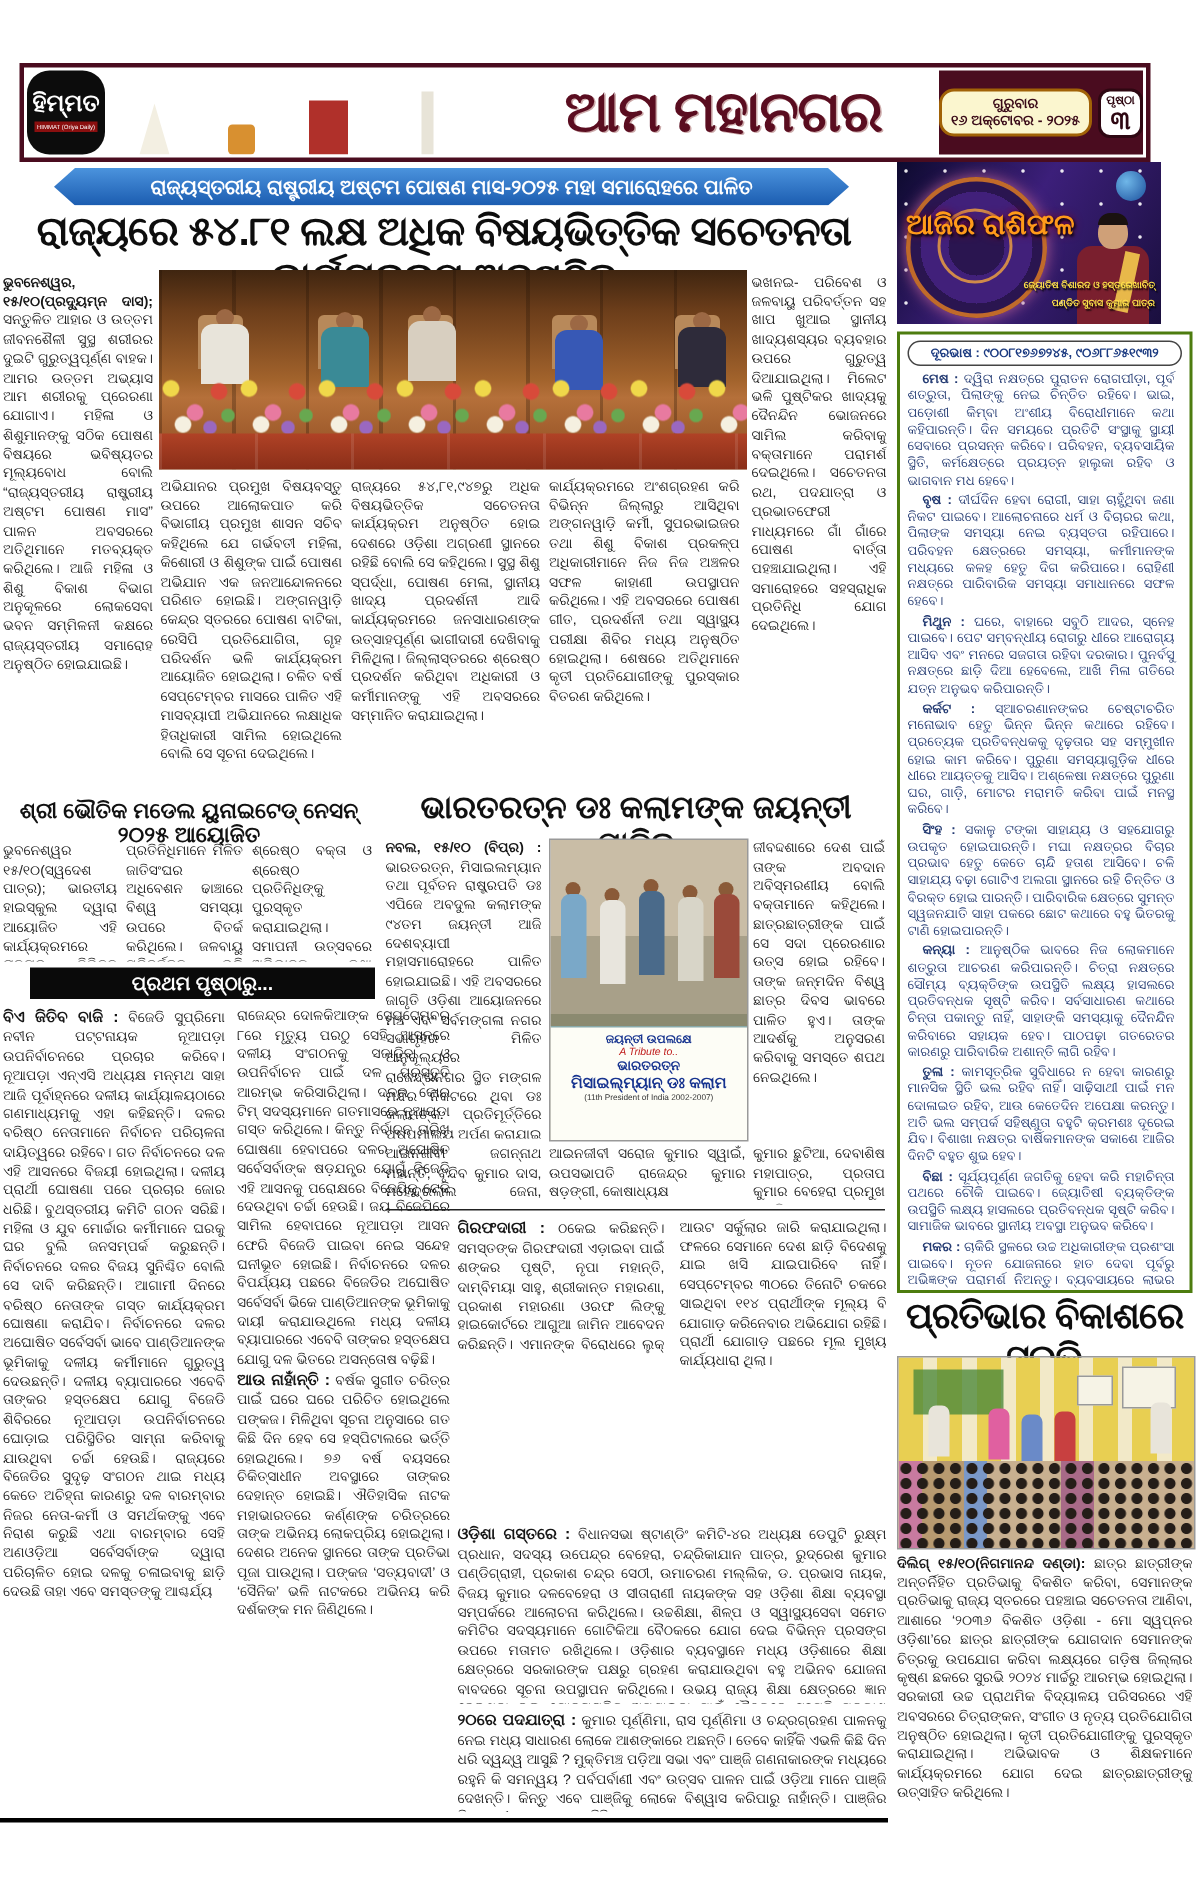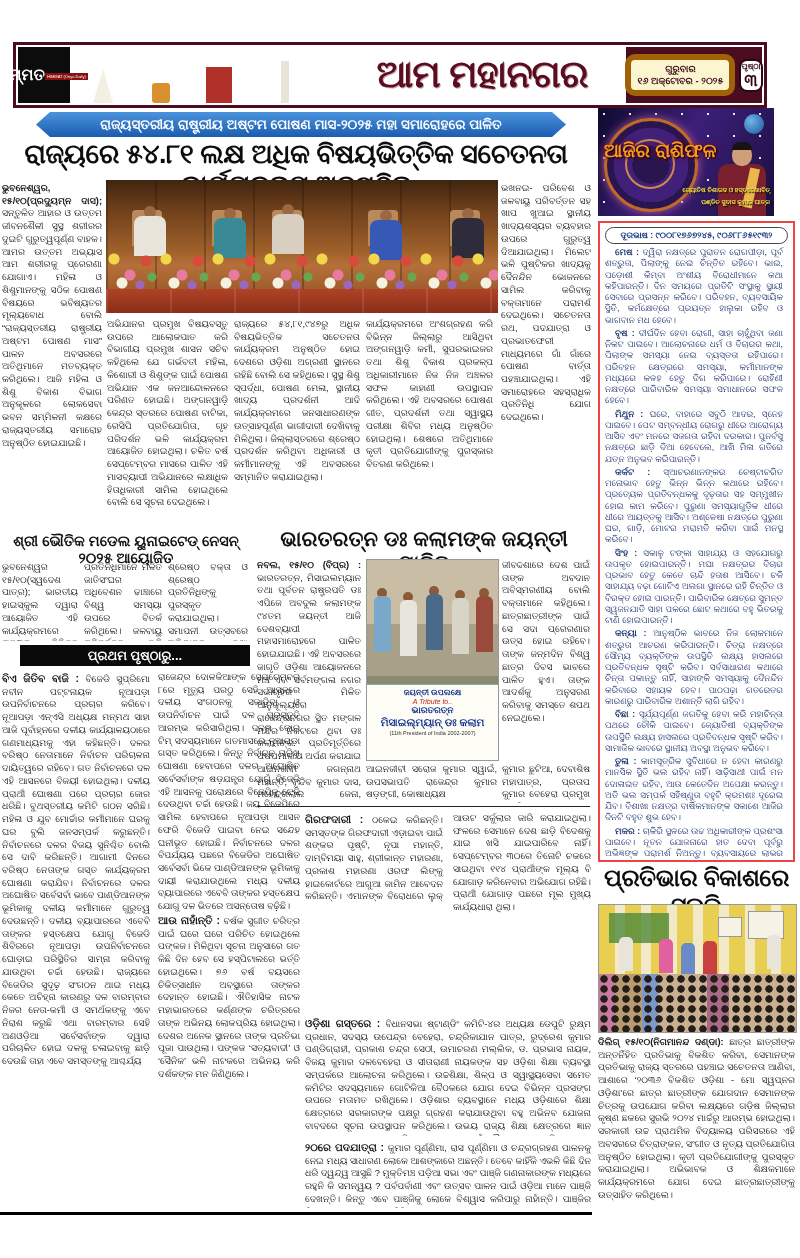--- a/index.html
+++ b/index.html
@@ -4,30 +4,30 @@
 <style>
   html,body{margin:0;padding:0;background:#fff;}
   #page{position:relative;width:800px;height:1258px;background:#fff;overflow:hidden;
         font-family:"Liberation Sans", sans-serif;color:#1a1a1a;}
   .abs{position:absolute;}
   .body-col{font-size:9.3px;line-height:1.37;text-align:justify;overflow:hidden;color:#161616;}
   .body-col b{font-weight:700;}
   .lead-bold{font-weight:700;font-size:10.5px;}
   
   #masthead{left:13px;top:42px;width:748px;height:60px;border:3px solid #4a0c1f;background:#fff;display:flex;align-items:stretch;}
-  #logo-box{width:52px;background:#0c0c0c;display:flex;flex-direction:row;justify-content:center;align-items:center;margin:2px;}
+  #logo-box{width:52px;background:#0c0c0c;display:flex;flex-direction:column;justify-content:center;align-items:center;margin:2px;border-radius:15px;}
   #logo-main{color:#fff;font-weight:800;font-size:16px;line-height:1;}
   #logo-sub{background:#8a0f0f;color:#fff;font-size:4px;margin-top:3px;padding:1px 2px;white-space:nowrap;}
   #collage{width:268px;margin:2px 0;position:relative;overflow:hidden;
     background:linear-gradient(90deg,#86c6e6 0 10%,#e6d49a 10% 20%,#6fa457 20% 33%,#c79c5e 33% 47%,#d67а48 47% 59%,#a84838 59% 72%,#b7c7d6 72% 86%,#d8c8b0 86% 100%);}
   .c-shape{position:absolute;}
   #title-wrap{flex:1;display:flex;align-items:center;justify-content:center;}
   #paper-title{font-size:38px;font-weight:800;color:#5a0d20;letter-spacing:-1px;text-shadow:1px 1px 0 #caa;white-space:nowrap;}
   #date-panel{width:136px;background:#4a0c1f;margin:2px;display:flex;align-items:center;justify-content:center;gap:4px;}
-  #date-pill{background:#fbf6cf;border:6px solid #a16207;border-radius:10px;padding:3px 6px;text-align:center;color:#3a0a18;}
+  #date-pill{background:#fbf6cf;border:2px solid #a16207;border-radius:10px;padding:3px 6px;text-align:center;color:#3a0a18;}
   #date-pill .d1{font-size:9.5px;font-weight:700;}
   #date-pill .d2{font-size:9.5px;font-weight:700;white-space:nowrap;}
   #page-pill{background:#fff;border:2px solid #2e0712;border-radius:8px;width:30px;text-align:center;color:#2e0712;padding:1px 0;}
   #page-pill .p1{font-size:8px;font-weight:700;}
   #page-pill .p2{font-size:17px;font-weight:800;line-height:1;}
   
   #blue-banner{left:36px;top:112px;width:530px;height:25px;background:linear-gradient(180deg,#4b93dd,#1b5cb0);
     color:#fff;font-weight:700;font-size:13.5px;display:flex;align-items:center;justify-content:center;
     clip-path:polygon(14px 0,calc(100% - 14px) 0,100% 50%,calc(100% - 14px) 100%,14px 100%,0 50%);}
   #main-headline{left:0;top:139px;width:592px;text-align:center;font-size:27px;font-weight:800;color:#0d0d0d;letter-spacing:-0.5px;}
@@ -84,21 +84,21 @@
   #wheel{position:absolute;left:6px;top:10px;width:88px;height:88px;border:3px solid #c06a2a;border-radius:50%;
     background:radial-gradient(circle,#2a1550 0 30%,#41207a 30% 60%,#2a1550 60%);box-shadow:0 0 10px #b05a90;}
   #wheel .inner{position:absolute;left:18px;top:18px;width:46px;height:46px;border:2px solid #d08a4a;border-radius:50%;}
   #earth{position:absolute;right:10px;top:6px;width:20px;height:20px;border-radius:50%;background:radial-gradient(circle at 35% 35%,#6fb7e8,#1b4f9c);}
   #astro-body{position:absolute;right:8px;bottom:0;width:48px;height:52px;border-radius:10px 10px 0 0;background:#7a1f2e;}
   #astro-sash{position:absolute;right:18px;bottom:8px;width:10px;height:40px;background:#e8b84a;transform:rotate(12deg);}
   #astro-head{position:absolute;right:22px;bottom:50px;width:20px;height:22px;border-radius:50% 50% 45% 45%;background:#cfa078;}
   #astro-hair{position:absolute;right:22px;bottom:66px;width:20px;height:8px;border-radius:10px 10px 0 0;background:#1a1210;}
   #horo-title{position:absolute;left:6px;top:32px;font-size:19px;font-weight:800;color:#ff9a1a;text-shadow:1px 1px 2px #000,0 0 6px #802;white-space:nowrap;}
   .horo-cap{position:absolute;right:4px;color:#ffe24a;font-size:6.3px;font-weight:700;text-shadow:1px 1px 1px #000;}
-  #horo-box{left:598px;top:221px;width:197px;height:641px;border:2px solid #ef4444;overflow:hidden;padding:4px 5px;box-sizing:border-box;}
+  #horo-box{left:598px;top:221px;width:197px;height:641px;border:2px solid #4d7c0f;overflow:hidden;padding:4px 5px;box-sizing:border-box;}
   #phone-pill{border:1.5px solid #444;border-radius:11px;text-align:center;font-size:8.6px;font-weight:700;color:#1b3a80;padding:2px 1px;margin-bottom:3px;white-space:nowrap;}
   .h-entry{margin:0 5px 2px 0;font-size:8.8px;line-height:1.28;text-align:justify;color:#233a72;text-indent:10px;}
   .h-entry b::after{content:" : ";}
   
   #surabhi-head{left:598px;top:864px;width:197px;text-align:center;font-size:24px;font-weight:800;color:#0d0d0d;letter-spacing:-0.5px;}
   #surabhi-text{left:598px;top:1036px;width:197px;height:221px;}
 </style>
 </head>
 <body>
 
@@ -247,22 +247,22 @@
   </div>
 
   <div id="horo-box" class="abs">
     <div id="phone-pill">ଦୂରଭାଷ : ୯୦୦୮୧୭୬୭୨୪୫, ୯୦୬୮୮୬୫୧୯୩୨</div>
     <p class="h-entry"><b>ମେଷ</b><span>ଦ୍ୱିରା ନକ୍ଷତ୍ରେ ପୁରାତନ ରୋଗପୀଡ଼ା, ପୂର୍ବ ଶତ୍ରୁତା, ପିଲାଙ୍କୁ ନେଇ ଚିନ୍ତିତ ରହିବେ। ଭାଇ, ପଡ଼ୋଶୀ କିମ୍ବା ଅଂଶୀୟ ବିରୋଧୀମାନେ କଥା କହିପାରନ୍ତି। ଦିନ ସମୟରେ ପ୍ରତିଟି ସଂସ୍ଥାକୁ ସ୍ଥାୟୀ ସେବାରେ ପ୍ରସନ୍ନ କରିବେ। ପରିବହନ, ବ୍ୟବସାୟିକ ସ୍ଥିତି, କର୍ମକ୍ଷେତ୍ରେ ପ୍ରୟତ୍ନ ହାଲୁକା ରହିବ ଓ ଭାଗବାନ ମଧ ହେବେ।</span></p>
     <p class="h-entry"><b>ବୃଷ</b><span>ଦୀର୍ଘଦିନ ହେବା ରୋଗୀ, ସାହା ଚାହୁଁଥିବା ଜଣା ନିକଟ ପାଇବେ। ଆଲୋଚନାରେ ଧର୍ମ ଓ ବିଚାରର କଥା, ପିଲାଙ୍କ ସମସ୍ୟା ନେଇ ବ୍ୟସ୍ତତା ରହିପାରେ। ପରିବହନ କ୍ଷେତ୍ରରେ ସମସ୍ୟା, କର୍ମୀମାନଙ୍କ ମଧ୍ୟରେ କଳହ ହେତୁ ଦିଗ କରିପାରେ। ରୋହିଣୀ ନକ୍ଷତ୍ରେ ପାରିବାରିକ ସମସ୍ୟା ସମାଧାନରେ ସଫଳ ହେବେ।</span></p>
     <p class="h-entry"><b>ମିଥୁନ</b><span>ଘରେ, ବାହାରେ ସବୁଠି ଆଦର, ସ୍ନେହ ପାଇବେ। ପେଟ ସମ୍ବନ୍ଧୀୟ ରୋଗରୁ ଧୀରେ ଆରୋଗ୍ୟ ଆସିବ ଏବଂ ମନରେ ସଜଗତା ରହିବା ଦରକାର। ପୁନର୍ବସୁ ନକ୍ଷତ୍ରେ ଛାଡ଼ି ଦିଆ ହେବେଲେ, ଆଖି ମିଳା ଗତିରେ ଯତ୍ନ ଅନୁଭବ କରିପାରନ୍ତି।</span></p>
     <p class="h-entry"><b>କର୍କଟ</b><span>ସ୍ଆଚରଣାନଙ୍କର ଚେଷ୍ଟାଚରିତ ମନୋଭାବ ହେତୁ ଭିନ୍ନ ଭିନ୍ନ କଥାରେ ରହିବେ। ପ୍ରତ୍ୟେକ ପ୍ରତିବନ୍ଧକକୁ ଦୃଢ଼ତାର ସହ ସମ୍ମୁଖୀନ ହୋଇ କାମ କରିବେ। ପୁରୁଣା ସମସ୍ୟାଗୁଡ଼ିକ ଧୀରେ ଧୀରେ ଆୟତ୍ତକୁ ଆସିବ। ଅଶ୍ଳେଷା ନକ୍ଷତ୍ରେ ପୁରୁଣା ଘର, ଗାଡ଼ି, ମୋଟର ମରାମତି କରିବା ପାଇଁ ମନସ୍ଥ କରିବେ।</span></p>
     <p class="h-entry"><b>ସିଂହ</b><span>ସକାଳୁ ଟଙ୍କା ସାହାଯ୍ୟ ଓ ସହଯୋଗରୁ ଉପକୃତ ହୋଇପାରନ୍ତି। ମଘା ନକ୍ଷତ୍ରର ବିଚାର ପ୍ରଭାବ ହେତୁ କେତେ ଚାନ୍ଦି ହତାଶ ଆସିବେ। ଚଳି ସାହାଯ୍ୟ ବଢ଼ା ଗୋଟିଏ ଅଲଗା ସ୍ଥାନରେ ରହି ଚିନ୍ତିତ ଓ ବିରକ୍ତ ହୋଇ ପାରନ୍ତି। ପାରିବାରିକ କ୍ଷେତ୍ରେ ସୁମନ୍ତ ସ୍ୱଜନଯାତି ସାହା ପକରେ ଛୋଟ କଥାରେ ବହୁ ଭିତରକୁ ଟାଣି ହୋଇପାରନ୍ତି।</span></p>
     <p class="h-entry"><b>କନ୍ୟା</b><span>ଆନୁଷ୍ଠିକ ଭାବରେ ନିଜ ଲୋକମାନେ ଶତ୍ରୁତା ଆଚରଣ କରିପାରନ୍ତ‌ି। ଚିତ୍ରା ନକ୍ଷତ୍ରେ ସୌମ୍ୟ ବ୍ୟକ୍ତିଙ୍କ ଉପସ୍ଥିତି ଲକ୍ଷ୍ୟ ହାସଲରେ ପ୍ରତିବନ୍ଧକ ସୃଷ୍ଟି କରିବ। ସର୍ବସାଧାରଣ କଥାରେ ଚିନ୍ତା ପକାନ୍ତୁ ନାହିଁ, ସାହାଙ୍କି ସମସ୍ୟାକୁ ଦୈନନ୍ଦିନ କରିବାରେ ସହାୟକ ହେବ। ପାଠପଢ଼ା ଗତରେତର କାରଣରୁ ପାରିବାରିକ ଅଶାନ୍ତି ଲାଗି ରହିବ।</span></p>
+    <p class="h-entry"><b>ତୁଳା</b><span>କାମସୂତ୍ରିକ ସୁବିଧାରେ ନ ହେବା କାରଣରୁ ମାନସିକ ସ୍ଥିତି ଭଲ ରହିବ ନାହିଁ। ସାଢ଼ିସାଥୀ ପାଇଁ ମନ ଦୋଳାଇତ ରହିବ, ଆଉ କେତେଦିନ ଅପେକ୍ଷା କରନ୍ତୁ। ଅତି ଭଲ ସମ୍ପର୍କ ସହିଷ୍ଣୁତା ବହୁଟି କ୍ରମଶଃ ଦୂରେଇ ଯିବ। ବିଶାଖା ନକ୍ଷତ୍ର ବାର୍ଷିକମାନଙ୍କ ସକାଶେ ଆଜିର ଦିନଟି ବହୁତ ଶୁଭ ହେବ।</span></p>
     <p class="h-entry"><b>ବିଛା</b><span>ସୂର୍ଯ୍ୟପୂର୍ଣ୍ଣ ଜଗତିକୁ ହେବା କରି ମହାଚିନ୍ତା ପଥରେ ଚୌକି ପାଇବେ। ଜ୍ୟୋତିଷୀ ବ୍ୟକ୍ତିଙ୍କ ଉପସ୍ଥିତି ଲକ୍ଷ୍ୟ ହାସଲରେ ପ୍ରତିବନ୍ଧକ ସୃଷ୍ଟି କରିବ। ସାମାଜିକ ଭାବରେ ସ୍ଥାନୀୟ ଅବସ୍ଥା ଅନୁଭବ କରିବେ।</span></p>
-    <p class="h-entry"><b>ତୁଳା</b><span>କାମସୂତ୍ରିକ ସୁବିଧାରେ ନ ହେବା କାରଣରୁ ମାନସିକ ସ୍ଥିତି ଭଲ ରହିବ ନାହିଁ। ସାଢ଼ିସାଥୀ ପାଇଁ ମନ ଦୋଳାଇତ ରହିବ, ଆଉ କେତେଦିନ ଅପେକ୍ଷା କରନ୍ତୁ। ଅତି ଭଲ ସମ୍ପର୍କ ସହିଷ୍ଣୁତା ବହୁଟି କ୍ରମଶଃ ଦୂରେଇ ଯିବ। ବିଶାଖା ନକ୍ଷତ୍ର ବାର୍ଷିକମାନଙ୍କ ସକାଶେ ଆଜିର ଦିନଟି ବହୁତ ଶୁଭ ହେବ।</span></p>
     <p class="h-entry"><b>ମକର</b><span>ଚାକିରି ସ୍ଥଳରେ ଉଚ୍ଚ ଅଧିକାରୀଙ୍କ ପ୍ରଶଂସା ପାଇବେ। ନୂତନ ଯୋଜନାରେ ହାତ ଦେବା ପୂର୍ବରୁ ଅଭିଜ୍ଞଙ୍କ ପରାମର୍ଶ ନିଅନ୍ତୁ। ବ୍ୟବସାୟରେ ଲାଭର ସମ୍ଭାବନା। ଶ୍ରବଣା ନକ୍ଷତ୍ରେ ଗୃହ କଳହରୁ ଦୂରେଇ ରହିବା ଭଲ।</span></p>
 
   </div>
 
   <div id="surabhi-head" class="abs">ପ୍ରତିଭାର ବିକାଶରେ ସୁରଭି</div>
   <div id="photo-surabhi" class="abs">
     <div class="greens"></div>
     <div class="poster" style="right:12px;top:6px;width:34px;height:26px;"></div>
     <div class="poster" style="right:54px;top:12px;width:22px;height:18px;"></div>
     <div class="sfig" style="left:60px;top:34px;background:#e060a0;"></div>

